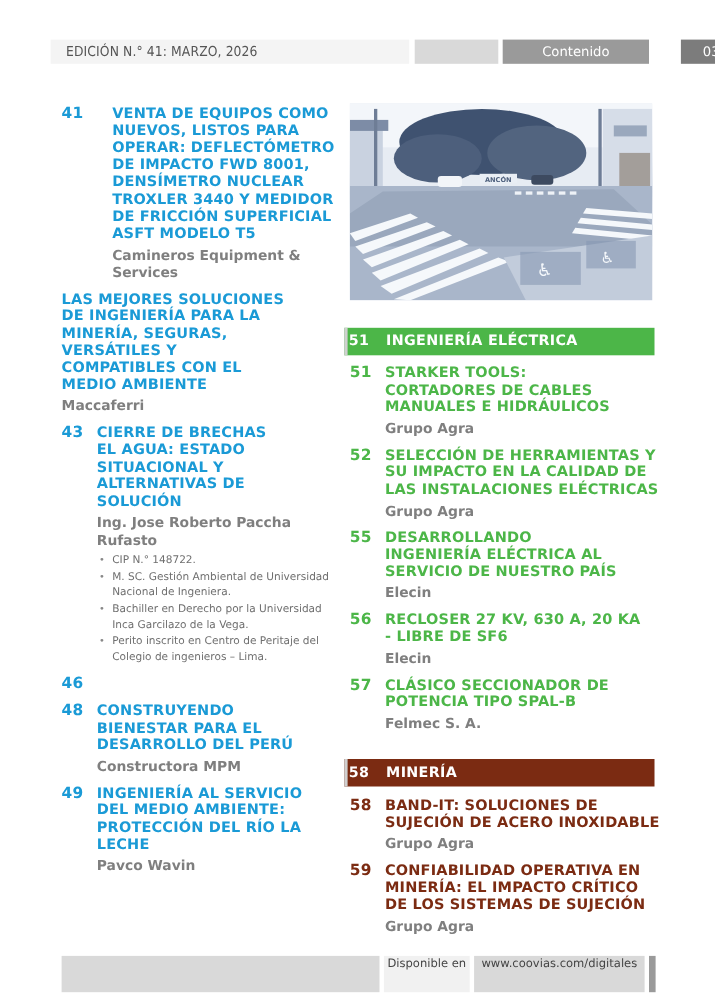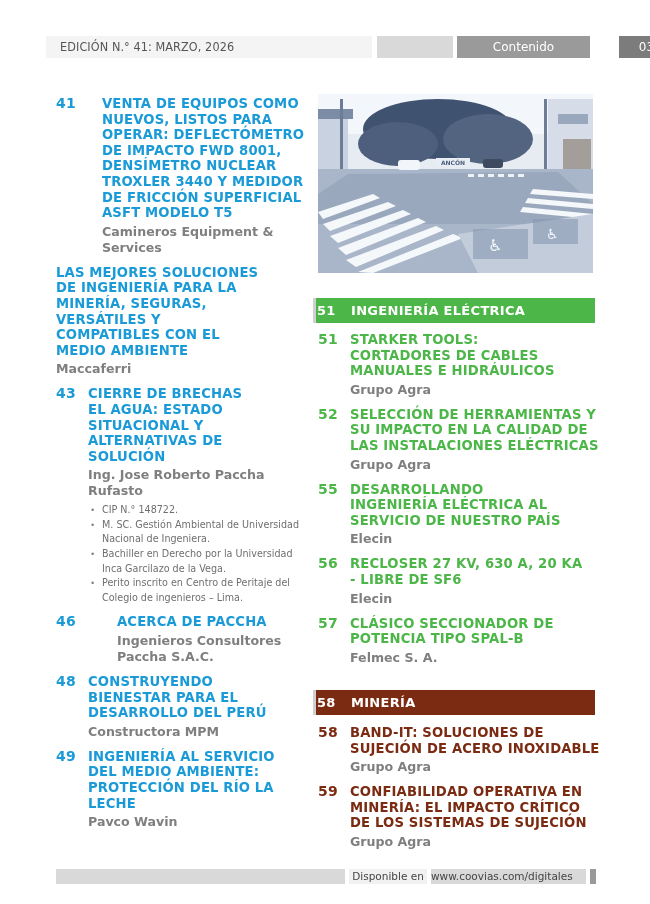--- a/index.html
+++ b/index.html
@@ -42,24 +42,24 @@
 
   
   .section-bar { position: absolute; left: 313px; height: 25px; width: 282px; display: flex; align-items: center;
     color: #ffffff; font-weight: bold; font-size: 13px; letter-spacing: 0.3px; }
   .section-bar .snum { width: 38px; padding-left: 4px; }
   .section-bar .stick { position: absolute; left: 0; top: 0; width: 3px; height: 100%; background: #d0d0d0; }
   .section-green { top: 298px; background: #4cb648; }
   .section-brown { top: 690px; background: #7b2b12; }
 
   
-  .ftr { position: absolute; top: 869px; height: 15px; }
+  .ftr { position: absolute; top: 869px; height: 33px; }
   .ftr-bar { left: 56px; width: 289px; background: #d9d9d9; }
   .ftr-label { left: 349px; width: 78px; background: #f1f1f1; color: #444; font-size: 10.5px; line-height: 15px; text-align: center; }
-  .ftr-url { left: 431px; width: 155px; background: #d9d9d9; color: #444; font-size: 10.5px; line-height: 15px; }
+  .ftr-url { left: 431px; width: 155px; background: #d9d9d9; color: #444; font-size: 10.5px; line-height: 15px; text-align: center; }
   .ftr-end { left: 590px; width: 6px; background: #9a9a9a; }
 </style>
 </head>
 <body>
 
 <div class="hdr hdr-edition">EDICIÓN N.° 41: MARZO, 2026</div>
 <div class="hdr hdr-gap"></div>
 <div class="hdr hdr-section">Contenido</div>
 <div class="hdr hdr-page">03</div>
 
@@ -88,24 +88,20 @@
         <li>CIP N.° 148722.</li>
         <li>M. SC. Gestión Ambiental de Universidad Nacional de Ingeniera.</li>
         <li>Bachiller en Derecho por la Universidad Inca Garcilazo de la Vega.</li>
         <li>Perito inscrito en Centro de Peritaje del Colegio de ingenieros – Lima.</li>
       </ul>
     </div>
   </div>
 
   <div class="entry blue" style="margin-bottom:9px;gap:29px;">
     <div class="num">46</div>
-    <div class="body">
-      <div class="title">ACERCA DE PACCHA</div>
-      <div class="author" style="width:170px;">Ingenieros Consultores Paccha S.A.C.</div>
-    </div>
   </div>
 
   <div class="entry blue" style="margin-bottom:9px;">
     <div class="num">48</div>
     <div class="body">
       <div class="title" style="width:185px;">CONSTRUYENDO BIENESTAR PARA EL DESARROLLO DEL PERÚ</div>
       <div class="author">Constructora MPM</div>
     </div>
   </div>
 

